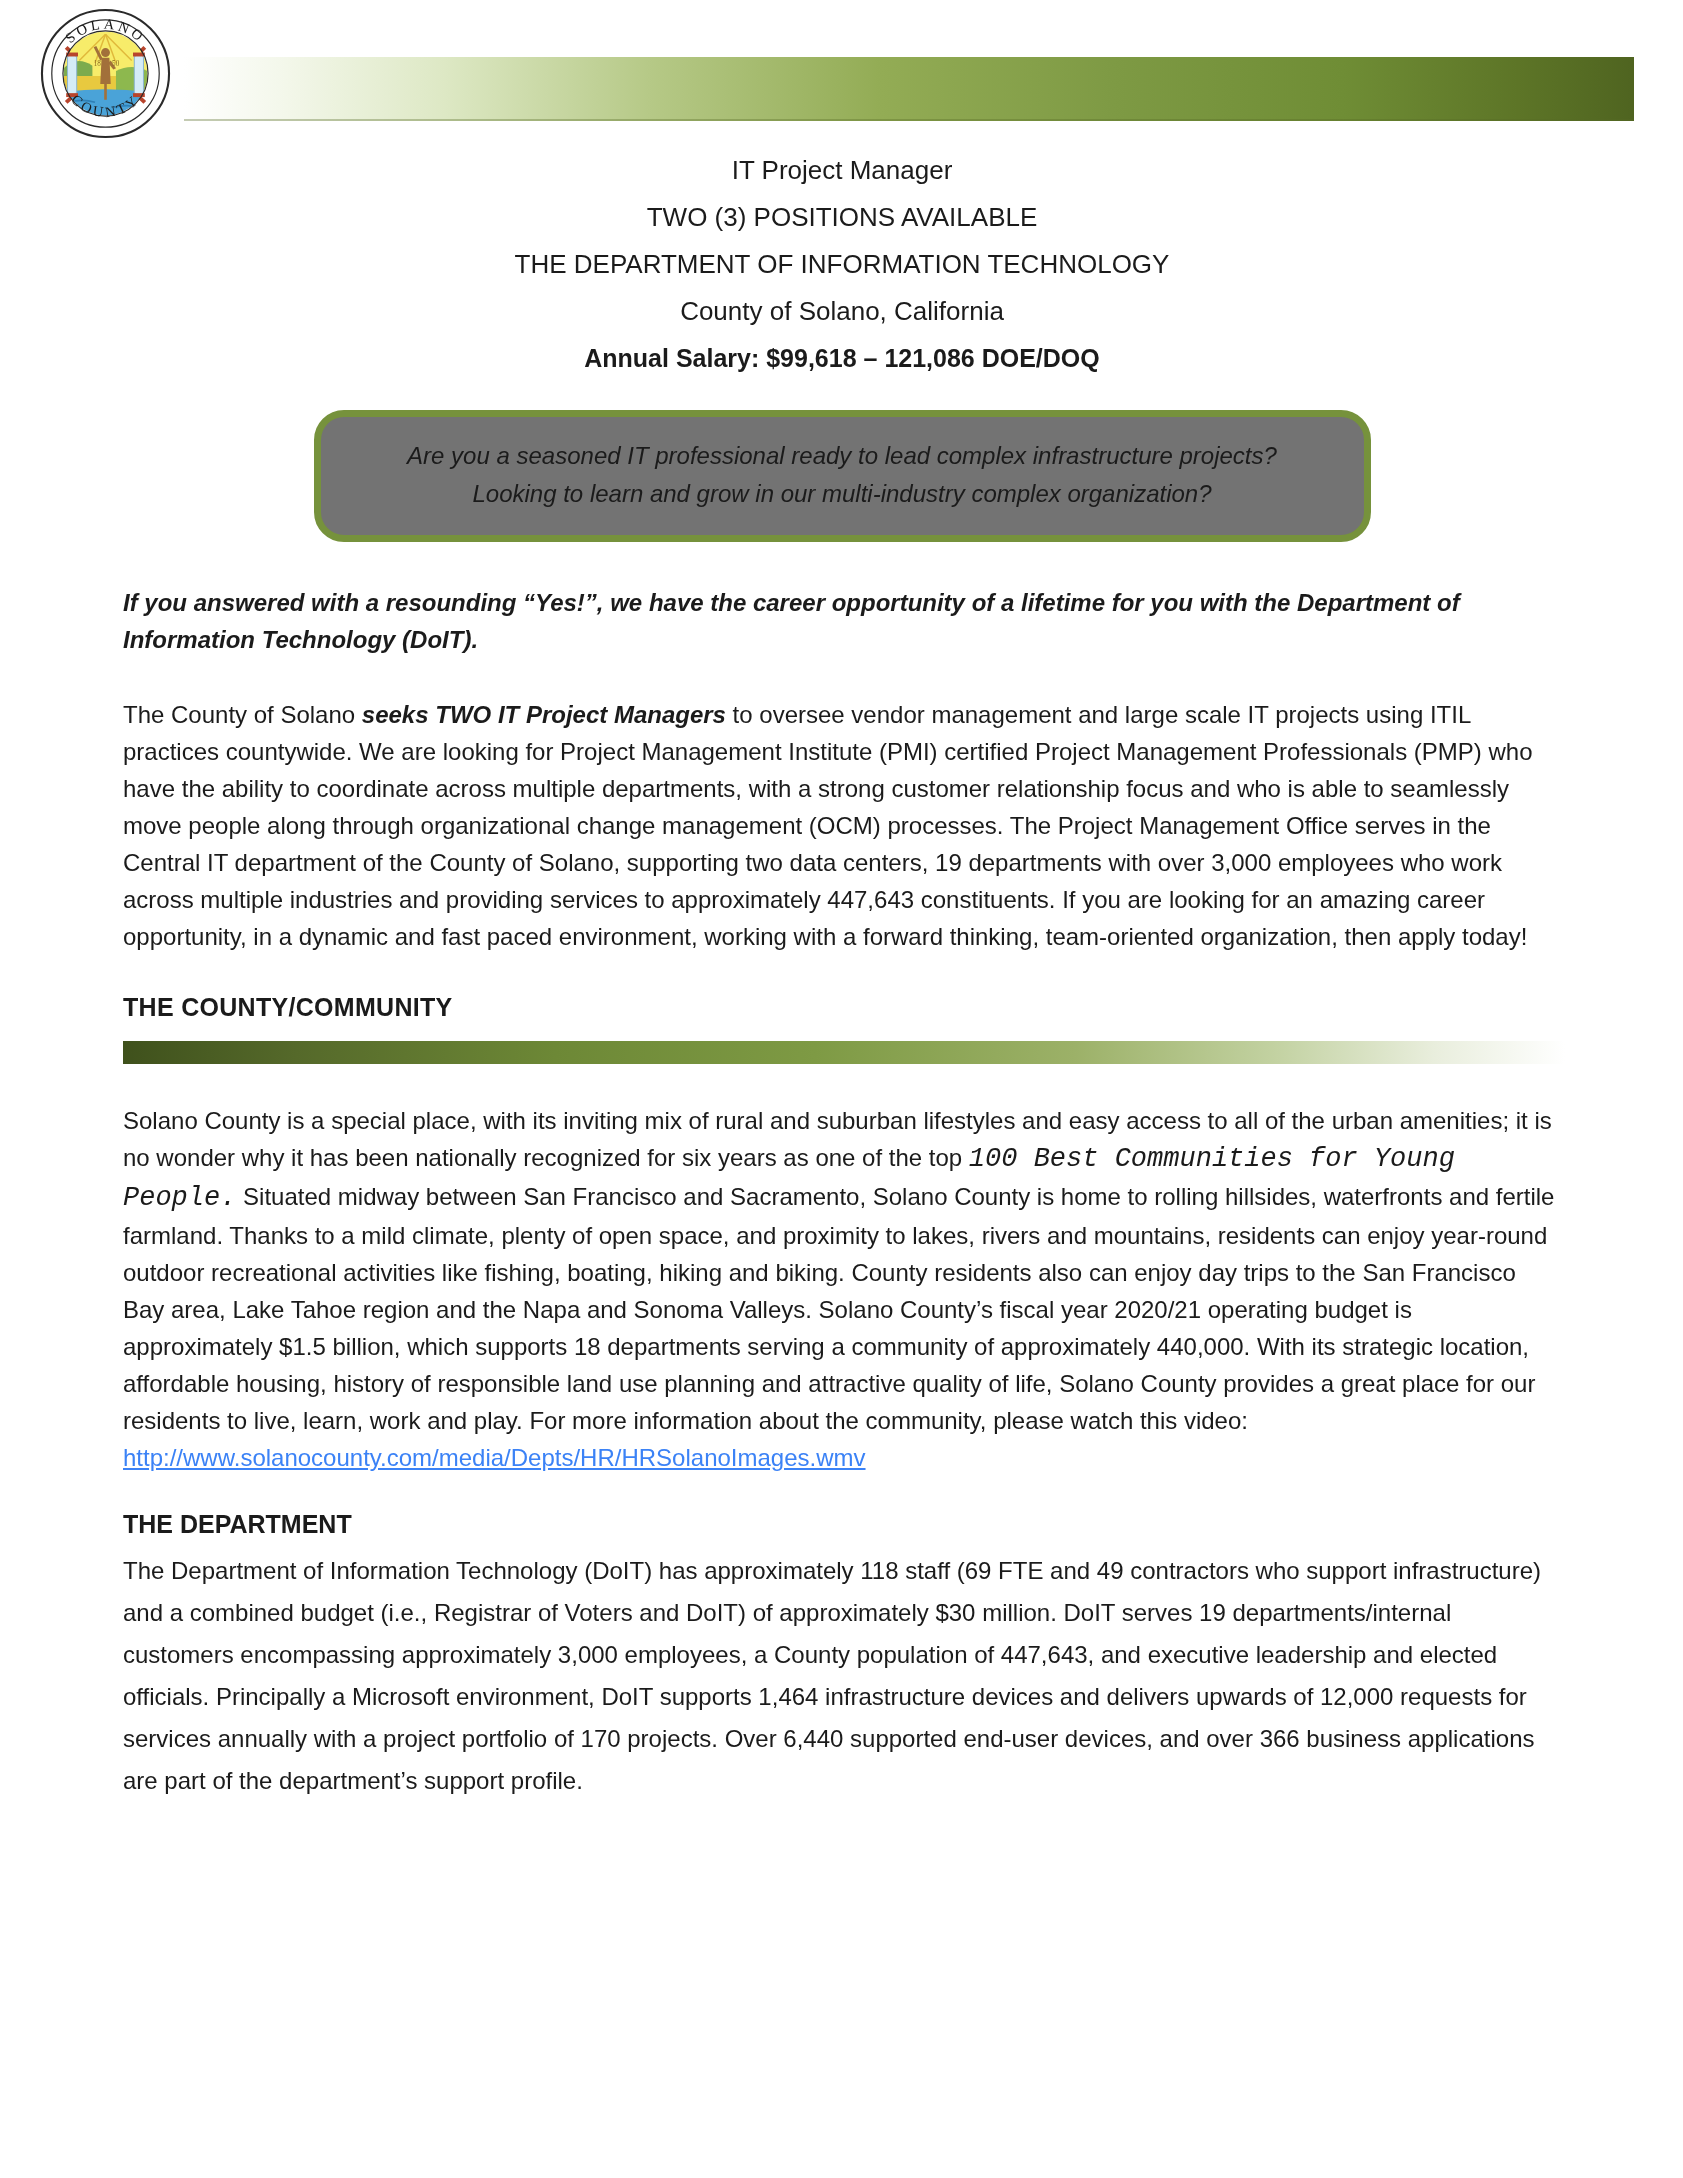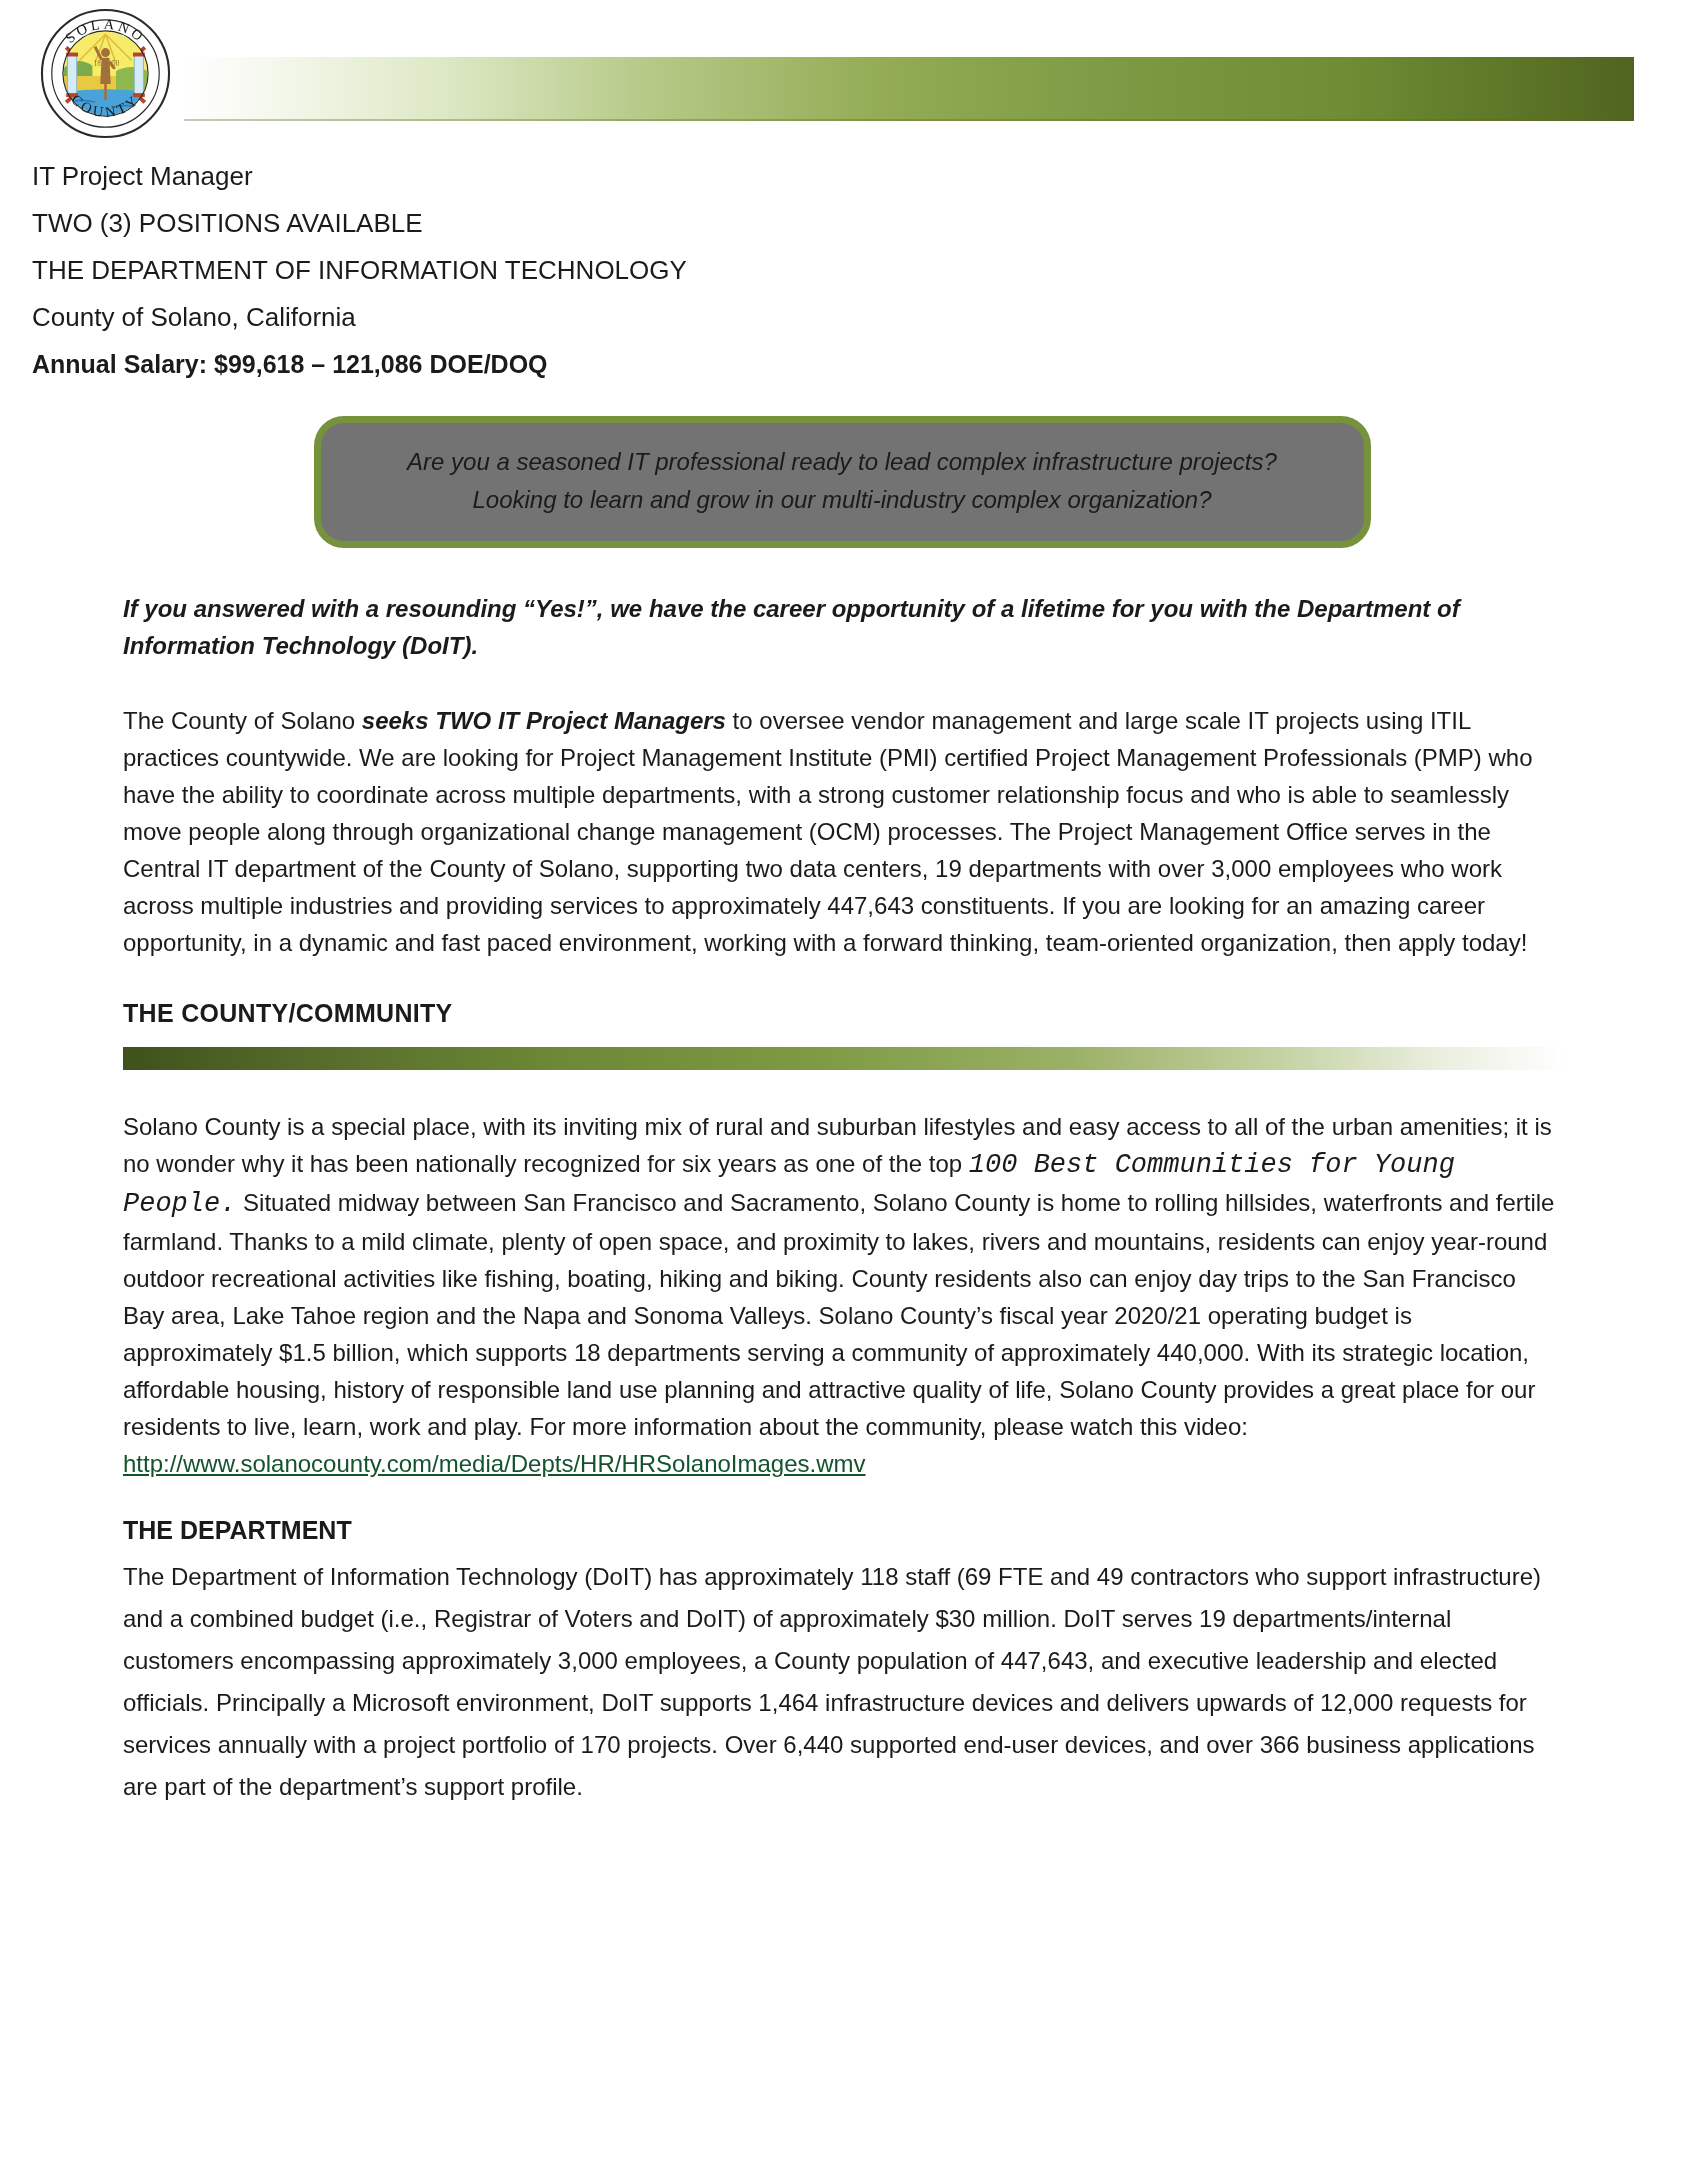--- a/index.html
+++ b/index.html
@@ -19,40 +19,40 @@
   .header-bar {
     position:absolute; left:184px; right:50px; top:57px; height:64px;
     background:linear-gradient(to right,
       #ffffff 0%, #f3f7ea 7%, #dde8c4 18%, #b6c987 32%,
       #93ac55 48%, #7e9a44 64%, #6f8d35 80%, #5d7527 92%, #4f6420 100%);
     border-bottom:2px solid rgba(86,105,38,.35);
   }
   .logo { position:absolute; left:40px; top:8px; width:131px; height:131px; }
 
   
-  .title-block { text-align:left; margin-top:6px; font-size:26px; line-height:47px;padding-left:32px; }
+  .title-block { text-align:center; font-size:26px; line-height:47px; }
   .title-line { font-weight:normal; }
   .salary-line { font-weight:bold; font-size:25px; line-height:47px; }
 
   
   .callout {
     width:1057px; margin:28px auto 0;
     border:7px solid #76923C; border-radius:30px;
     padding:20px 26px 22px;
     text-align:center; font-style:italic; font-size:24px; line-height:38px;
     background:#737373;
   }
 
   
   .intro  { margin:42px 123px 12px; font-weight:bold; font-style:italic; font-size:24px; line-height:37px; }
   .para   { margin:38px 123px 0; font-size:24px; line-height:37px; }
   .seg-normal { }
   .seg-bold-italic { font-weight:bold; font-style:italic; }
   .seg-serif-italic { font-family:Liberation Mono, monospace; font-style:italic; font-size:27px; }
-  .link { color:#14532d; text-decoration:underline; cursor:pointer; }
+  .link { color:#3b82f6; text-decoration:underline; cursor:pointer; }
 
   
   .section-heading { margin:34px 123px 0; font-size:25px; line-height:36px; letter-spacing:0.3px; }
   .divider {
     margin:16px 119px 0 123px; height:23px;
     background:linear-gradient(to right,
       #3f511c 0%, #55692a 12%, #6d8836 30%, #7e9a44 48%,
       #9cb168 66%, #c3d2a2 80%, #e9eedd 91%, #ffffff 100%);
   }
   .dept-heading { margin:28px 123px 0; font-size:25px; line-height:40px; font-weight:bold; }

